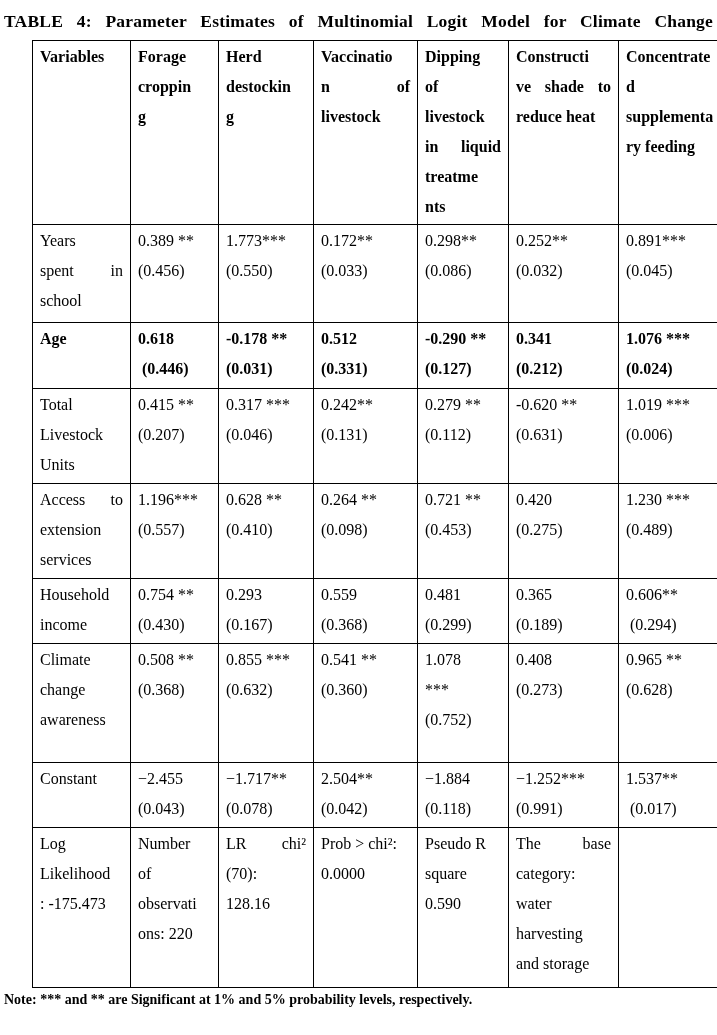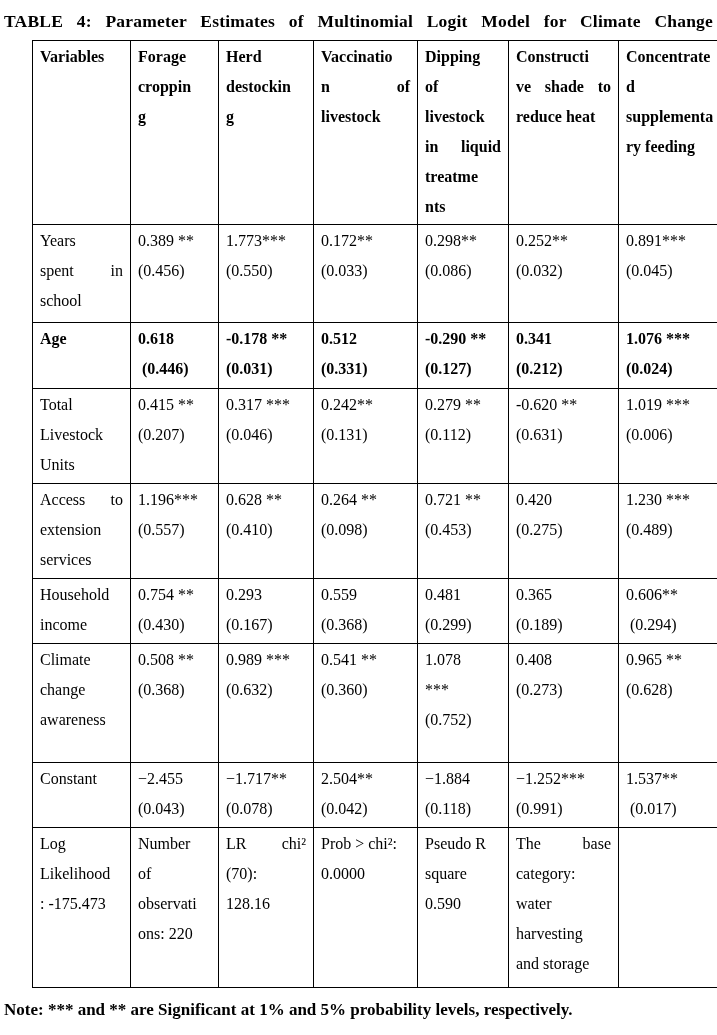--- a/index.html
+++ b/index.html
@@ -53,23 +53,23 @@
     text-align: left;
   }
   .cl.spread {
     white-space: normal;
     text-align: justify;
     text-align-last: justify;
   }
   .note {
     width: 709px;
     font-weight: bold;
-    font-size: 17px;
+    font-size: 14px;
     line-height: 24px;
-    margin-top: 10px;
+    margin-top: 0;
     white-space: nowrap;
   }
 </style>
 </head>
 <body>
 
 <div class="page">
 
   <div class="title">
     <div class="t1">TABLE 4: Parameter Estimates of Multinomial Logit Model for Climate Change</div>
@@ -281,21 +281,21 @@
           <td>
             <div class="cl">Climate</div>
             <div class="cl">change</div>
             <div class="cl">awareness</div>
           </td>
           <td>
             <div class="cl">0.508 **</div>
             <div class="cl">(0.368)</div>
           </td>
           <td>
-            <div class="cl">0.989 ***</div>
+            <div class="cl">0.855 ***</div>
             <div class="cl">(0.632)</div>
           </td>
           <td>
             <div class="cl">0.541 **</div>
             <div class="cl">(0.360)</div>
           </td>
           <td>
             <div class="cl">1.078</div>
             <div class="cl">***</div>
             <div class="cl">(0.752)</div>

